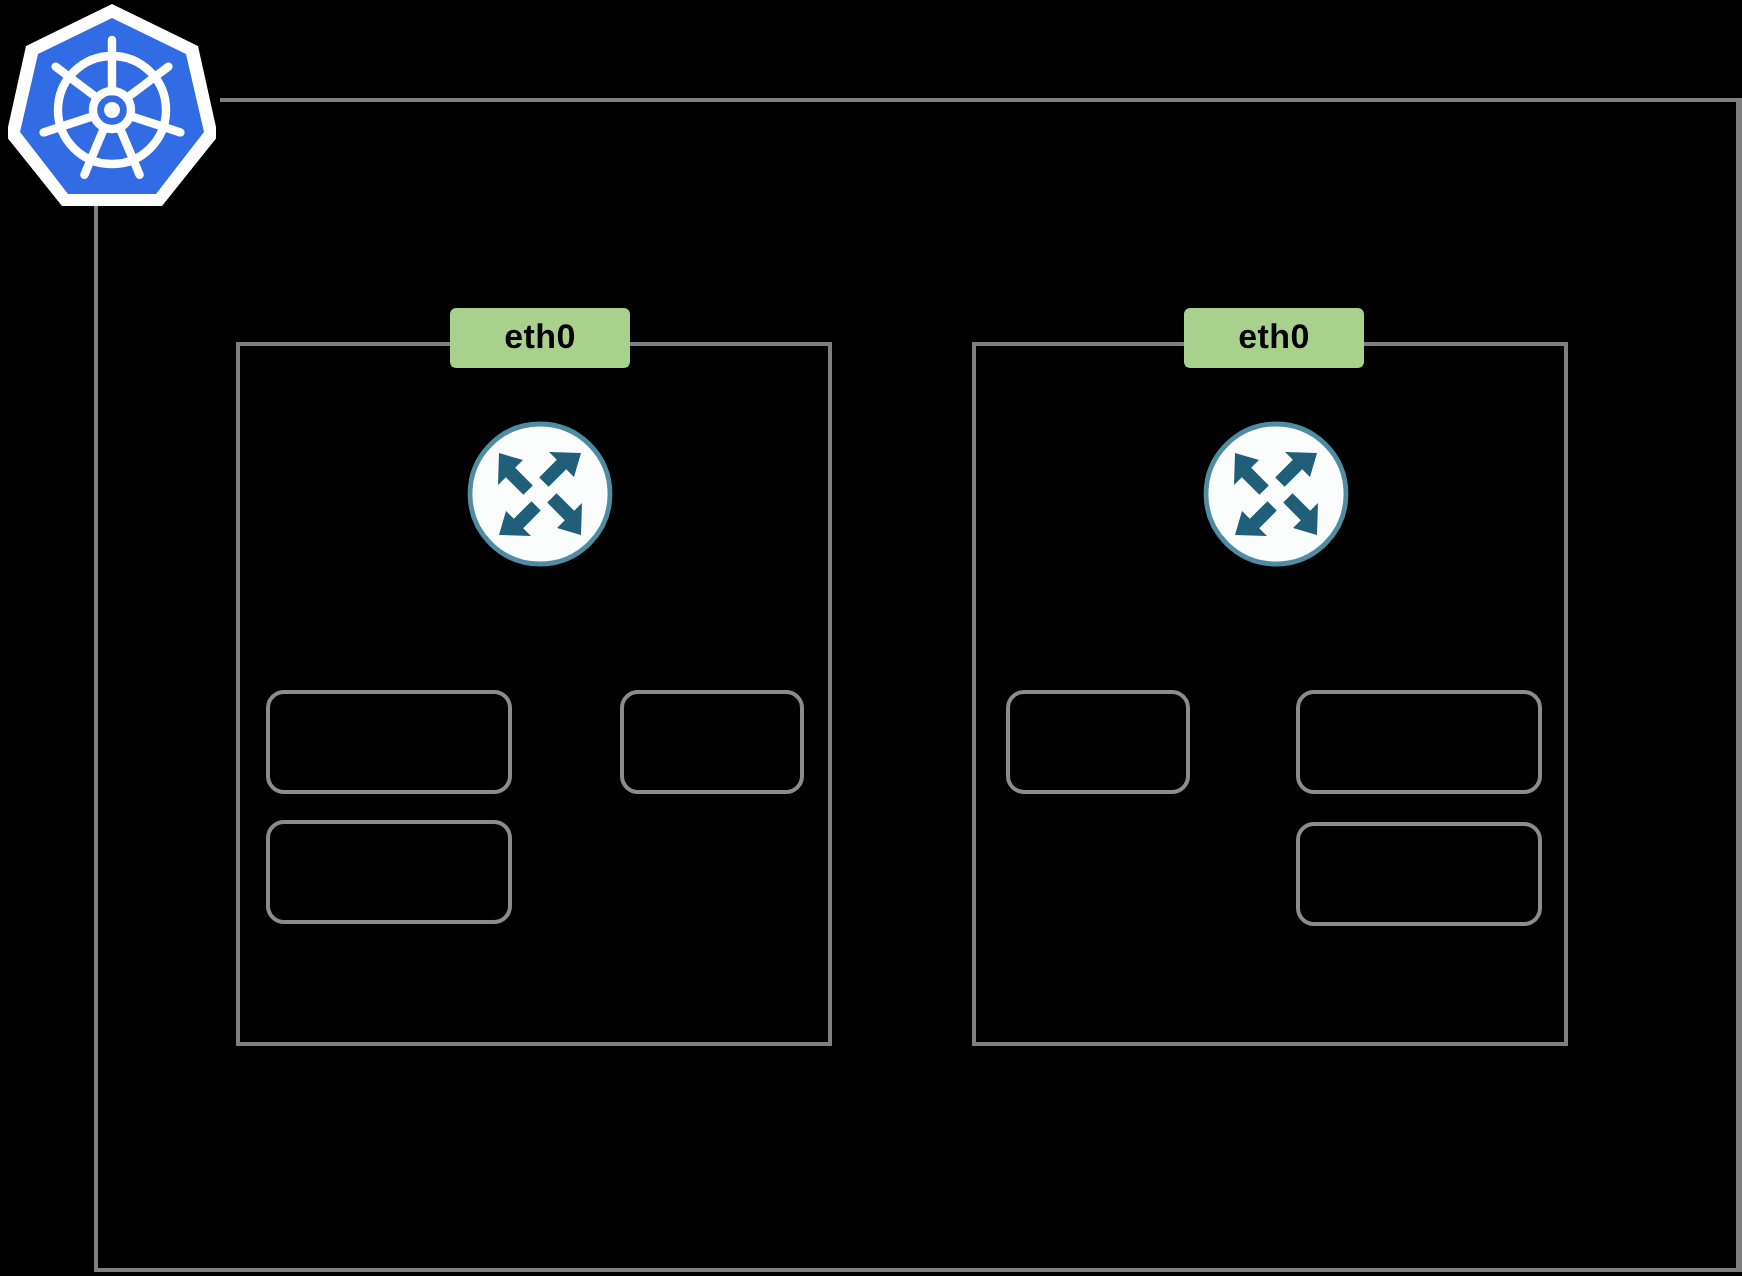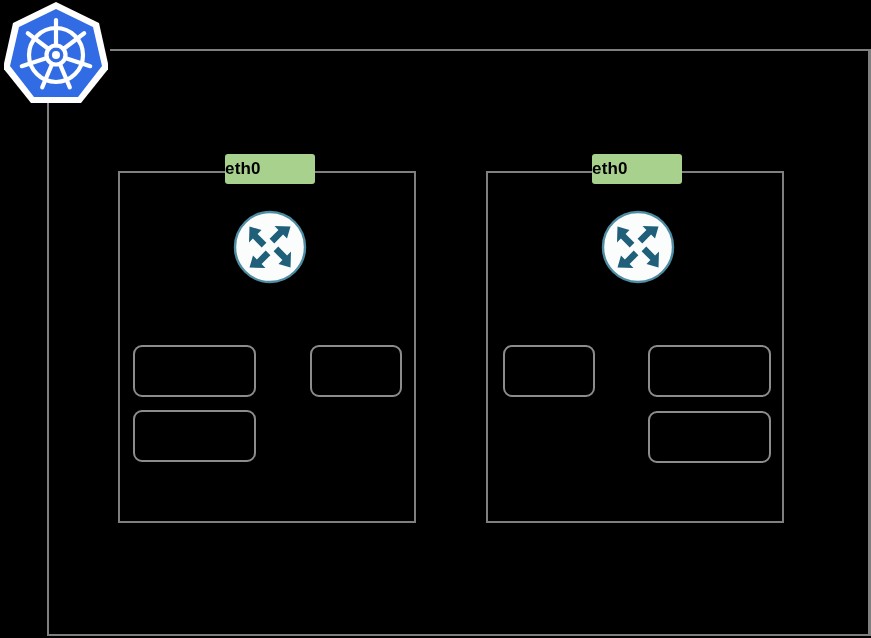--- a/index.html
+++ b/index.html
@@ -53,20 +53,21 @@
   
   .eth-badge {
     position: absolute;
     height: 30px;
     line-height: 30px;
     background: #a9d18e;
     border-radius: 3px;
     color: #000000;
     font-size: 17px;
     font-weight: bold;
+    text-align: center;
     letter-spacing: 0.2px;
     z-index: 5;
   }
   #eth-badge-1 { left: 225px; top: 154px; width: 90px; }
   #eth-badge-2 { left: 592px; top: 154px; width: 90px; }
 
   
   .router-icon {
     position: absolute;
     width: 76px;

